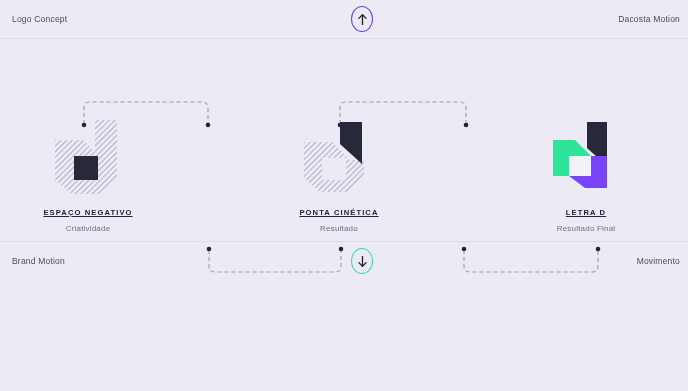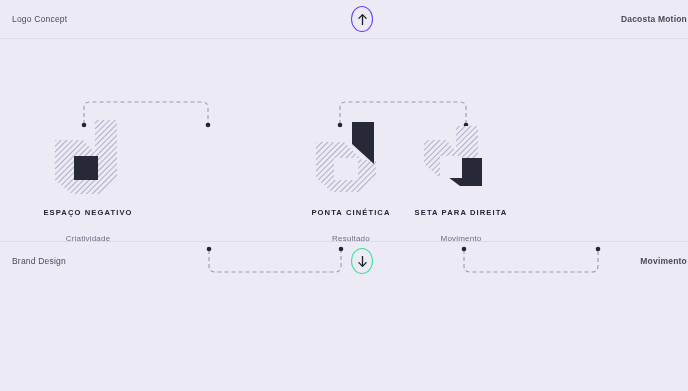--- a/index.html
+++ b/index.html
@@ -48,21 +48,21 @@
   .rule-top { top: 38px; }
   .rule-bottom { bottom: 38px; }
 
   .bar-text {
     font-size: 8.5px;
     letter-spacing: 0.2px;
     color: #4a4a5c;
     white-space: nowrap;
   }
   .bar-left  { position: absolute; left: 12px; }
-  .bar-right { position: absolute; right: 1px; font-weight: bold; }
+  .bar-right { position: absolute; right: 8px; }
 
   
   .arrow-badge {
     position: absolute;
     left: 50%;
     transform: translateX(-50%);
     width: 22px;
     height: 26px;
     border-radius: 50%;
     box-sizing: border-box;
@@ -101,42 +101,43 @@
   .step {
     position: absolute;
     top: 80px;
     width: 126px;
     display: flex;
     flex-direction: column;
     align-items: center;
   }
   .step-0 { left: 25px;  }
   .step-1 { left: 149px; }
-  .step-2 { left: 288px; }
+  .step-2 { left: 276px; }
   .step-3 { left: 398px; }
   .step-4 { left: 523px; }
 
   .mark {
     width: 90px;
     height: 78px;
     position: relative;
   }
   .mark svg { display: block; }
 
   .step-title {
     margin-top: 12px;
     font-size: 7.6px;
     font-weight: bold;
     letter-spacing: 1.1px;
     color: #23243a;
     text-align: center;
     white-space: nowrap;
+    text-decoration: underline;
   }
   .step-sub {
-    margin-top: 17px;
+    margin-top: 7px;
     font-size: 8px;
     letter-spacing: 0.2px;
     color: #6d6e84;
     text-align: center;
     white-space: nowrap;
   }
 
   
   .connectors {
     position: absolute;
@@ -227,44 +228,44 @@
 
             <path d="M46 4 L68 4 L68 46 L46 26 Z" fill="#272838"></path>
 
             <rect x="28" y="40" width="24" height="22" fill="#eceaf4"></rect>
           </svg>
         </div>
         <div class="step-title">PONTA CINÉTICA</div>
         <div class="step-sub">Resultado</div>
       </div>
 
-      <div class="step step-3">
+
+      <div class="step step-4">
         <div class="mark">
           <svg width="90" height="78" viewBox="0 0 90 78">
 
-            <path d="M40 8 L62 8 L62 48 L45 48 L40 42 Z" fill="url(#hatch)"></path>
-
-            <path d="M8 22 L30 22 L46 40 L46 60 L24 60 L8 46 Z" fill="url(#hatch)"></path>
-
-            <path d="M44 40 L66 40 L66 68 L44 68 L28 56 L44 56 Z" fill="#272838"></path>
-
-            <rect x="24" y="38" width="22" height="22" fill="#eceaf4"></rect>
+            <path d="M46 4 L66 4 L66 48 L46 30 Z" fill="#272838"></path>
+
+            <path d="M12 22 L34 22 L50 38 L50 58 L12 58 Z" fill="#2fe39b"></path>
+
+            <path d="M46 38 L66 38 L66 70 L44 70 L28 58 L46 58 Z" fill="#7744f7"></path>
+
+            <rect x="28" y="38" width="22" height="20" fill="#f2f1f8"></rect>
           </svg>
         </div>
-        <div class="step-title">SETA PARA DIREITA</div>
-        <div class="step-sub">Movimento</div>
+        <div class="step-title">LETRA D</div>
+        <div class="step-sub">Resultado Final</div>
       </div>
-
 
     </div>
   </div>
 
   <div class="bar-rule rule-bottom"></div>
   <div class="bar bar-bottom">
-    <span class="bar-text bar-left">Brand Design</span>
+    <span class="bar-text bar-left">Brand Motion</span>
     <span class="bar-text bar-right">Movimento</span>
   </div>
 
   <div class="arrow-badge bottom">
     <span>
       <svg width="11" height="13" viewBox="0 0 11 13">
         <path d="M5.5 1 L5.5 11" stroke="#1d1e2c" stroke-width="1.3" fill="none"></path>
         <path d="M1.9 7.6 L5.5 11.4 L9.1 7.6" stroke="#1d1e2c" stroke-width="1.3" fill="none" stroke-linecap="round" stroke-linejoin="round"></path>
       </svg>
     </span>

